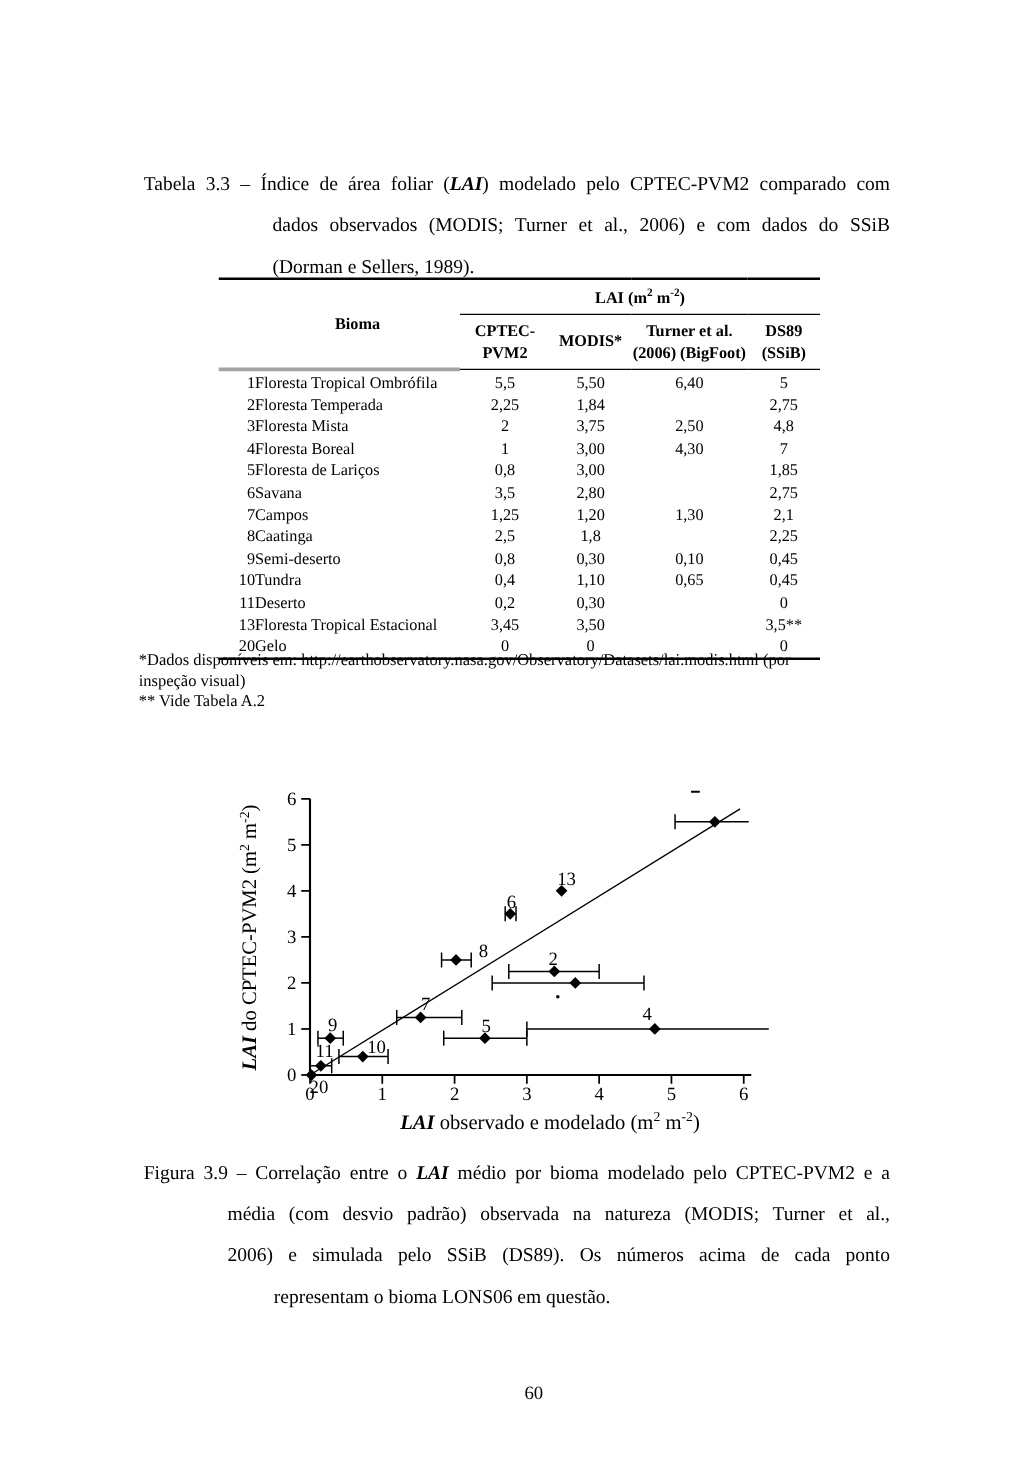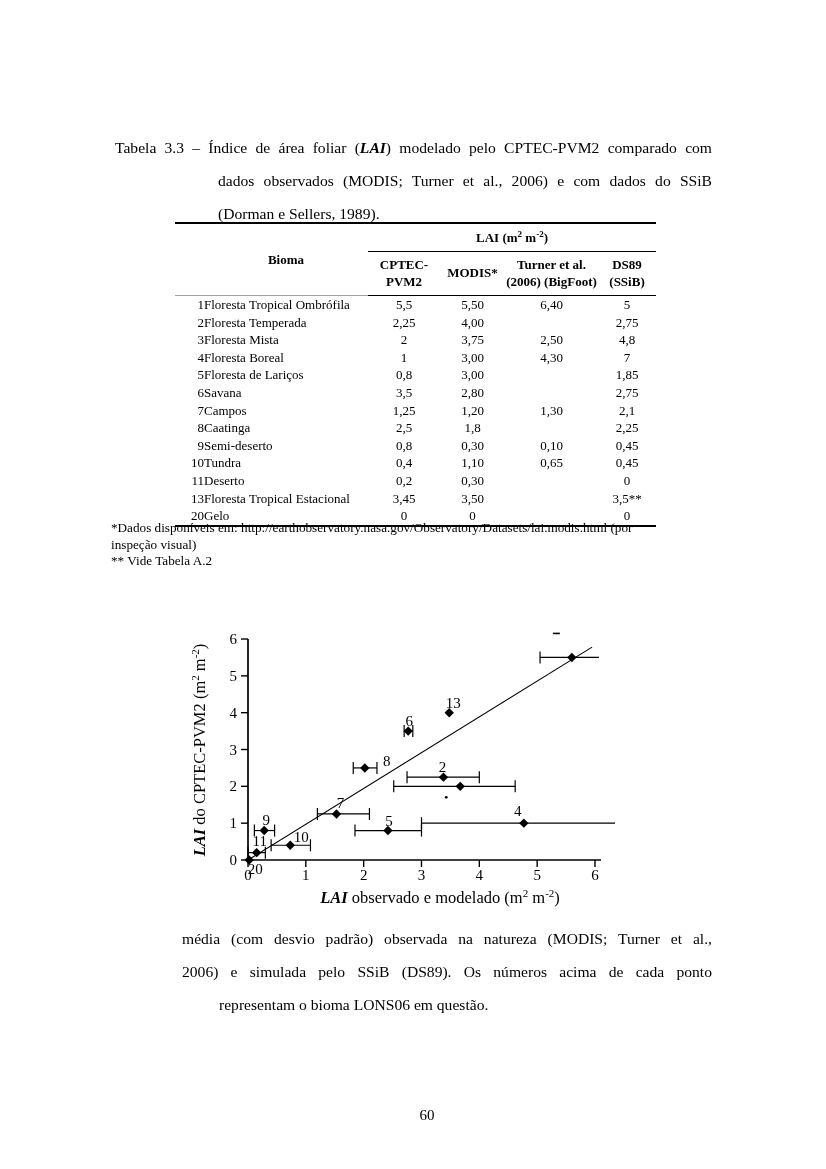--- a/index.html
+++ b/index.html
@@ -22,21 +22,21 @@
   .cap-line.just{text-align:justify;text-align-last:justify;}
   
   table.lai{
     position:absolute;left:175px;top:222px;width:481px;
     border-collapse:collapse;table-layout:fixed;
     font-size:13px;
     border-top:2.5px solid #000;border-bottom:2.5px solid #000;
   }
   table.lai th{font-weight:bold;vertical-align:middle;}
   th.lai-group{border-bottom:1px solid #000;height:25px;text-align:center;}
-  th.bioma{border-bottom:1px solid #a3a3a3;text-align:center;padding-left:30px;}
+  th.bioma{border-bottom:3px solid #a3a3a3;text-align:center;padding-left:30px;}
   th.colhead{border-bottom:1px solid #000;height:41px;text-align:center;white-space:pre-line;line-height:1.25;}
   .hdr-sup{vertical-align:super;font-size:9px;line-height:0;}
   table.lai td{height:17.6px;line-height:17.6px;padding:0;}
   td.num{text-align:right;padding-right:7px;}
   td.name{text-align:left;padding-left:1px;}
   td.val{text-align:center;}
   
   .footnotes{position:absolute;left:111px;top:520px;width:640px;font-size:13.2px;line-height:16.5px;}
   .footnotes div{white-space:nowrap;}
   
@@ -85,21 +85,21 @@
           <td class="name">Floresta Tropical Ombrófila</td>
           <td class="val">5,5</td>
           <td class="val">5,50</td>
           <td class="val">6,40</td>
           <td class="val">5</td>
         </tr>
         <tr>
           <td class="num">2</td>
           <td class="name">Floresta Temperada</td>
           <td class="val">2,25</td>
-          <td class="val">4,00</td>
+          <td class="val">1,84</td>
           <td class="val"></td>
           <td class="val">2,75</td>
         </tr>
         <tr>
           <td class="num">3</td>
           <td class="name">Floresta Mista</td>
           <td class="val">2</td>
           <td class="val">3,75</td>
           <td class="val">2,50</td>
           <td class="val">4,8</td>
@@ -280,20 +280,21 @@
       <text x="69.6745" y="229.63400000000001" text-anchor="middle" font-size="15" font-family="Liberation Serif, DejaVu Serif, serif">11</text>
       <path d="M 259.2484 91.98 L 263.9484 96.68 L 259.2484 101.38000000000001 L 254.54840000000002 96.68 Z" fill="#000"></path>
       <text x="263.2484" y="91.68" text-anchor="middle" font-size="15" font-family="Liberation Serif, DejaVu Serif, serif">13</text>
       <path d="M 59.1566 239.3 L 63.8566 244 L 59.1566 248.7 L 54.456599999999995 244 Z" fill="#000"></path>
       <text x="65.1566" y="258" text-anchor="middle" font-size="15" font-family="Liberation Serif, DejaVu Serif, serif">20</text>
       <text x="250" y="287" text-anchor="middle" font-family="Liberation Serif, DejaVu Serif, serif"><tspan dy="0" font-size="16.5" font-style="italic" font-weight="bold">LAI</tspan><tspan dy="0" font-size="16.5"> observado e modelado (m</tspan><tspan dy="-6" font-size="11">2</tspan><tspan dy="6" font-size="16.5"> m</tspan><tspan dy="-6" font-size="11">-2</tspan><tspan dy="6" font-size="16.5">)</tspan></text>
       <text x="15" y="134" text-anchor="middle" transform="rotate(-90 15 134)" font-family="Liberation Serif, DejaVu Serif, serif"><tspan dy="0" font-size="16.5" font-style="italic" font-weight="bold">LAI</tspan><tspan dy="0" font-size="16.5"> do CPTEC-PVM2 (m</tspan><tspan dy="-6" font-size="11">2</tspan><tspan dy="6" font-size="16.5"> m</tspan><tspan dy="-6" font-size="11">-2</tspan><tspan dy="6" font-size="16.5">)</tspan></text>
     </svg>
 
   <div class="caption figura-caption">
+      <div class="cap-line just"><span>Figura 3.9 – Correlação entre o </span><span class="bi">LAI</span><span> médio por bioma modelado pelo CPTEC-PVM2 e a</span></div>
       <div class="cap-line just" style="margin-left: 67px;"><span>média (com desvio padrão) observada na natureza (MODIS; Turner et al.,</span></div>
       <div class="cap-line just" style="margin-left: 67px;"><span>2006) e simulada pelo SSiB (DS89). Os números acima de cada ponto</span></div>
       <div class="cap-line" style="margin-left: 104px;"><span>representam o bioma LONS06 em questão.</span></div>
     </div>
 
   <div class="page-number">60</div>
 
 </div>
 
 </body></html>

